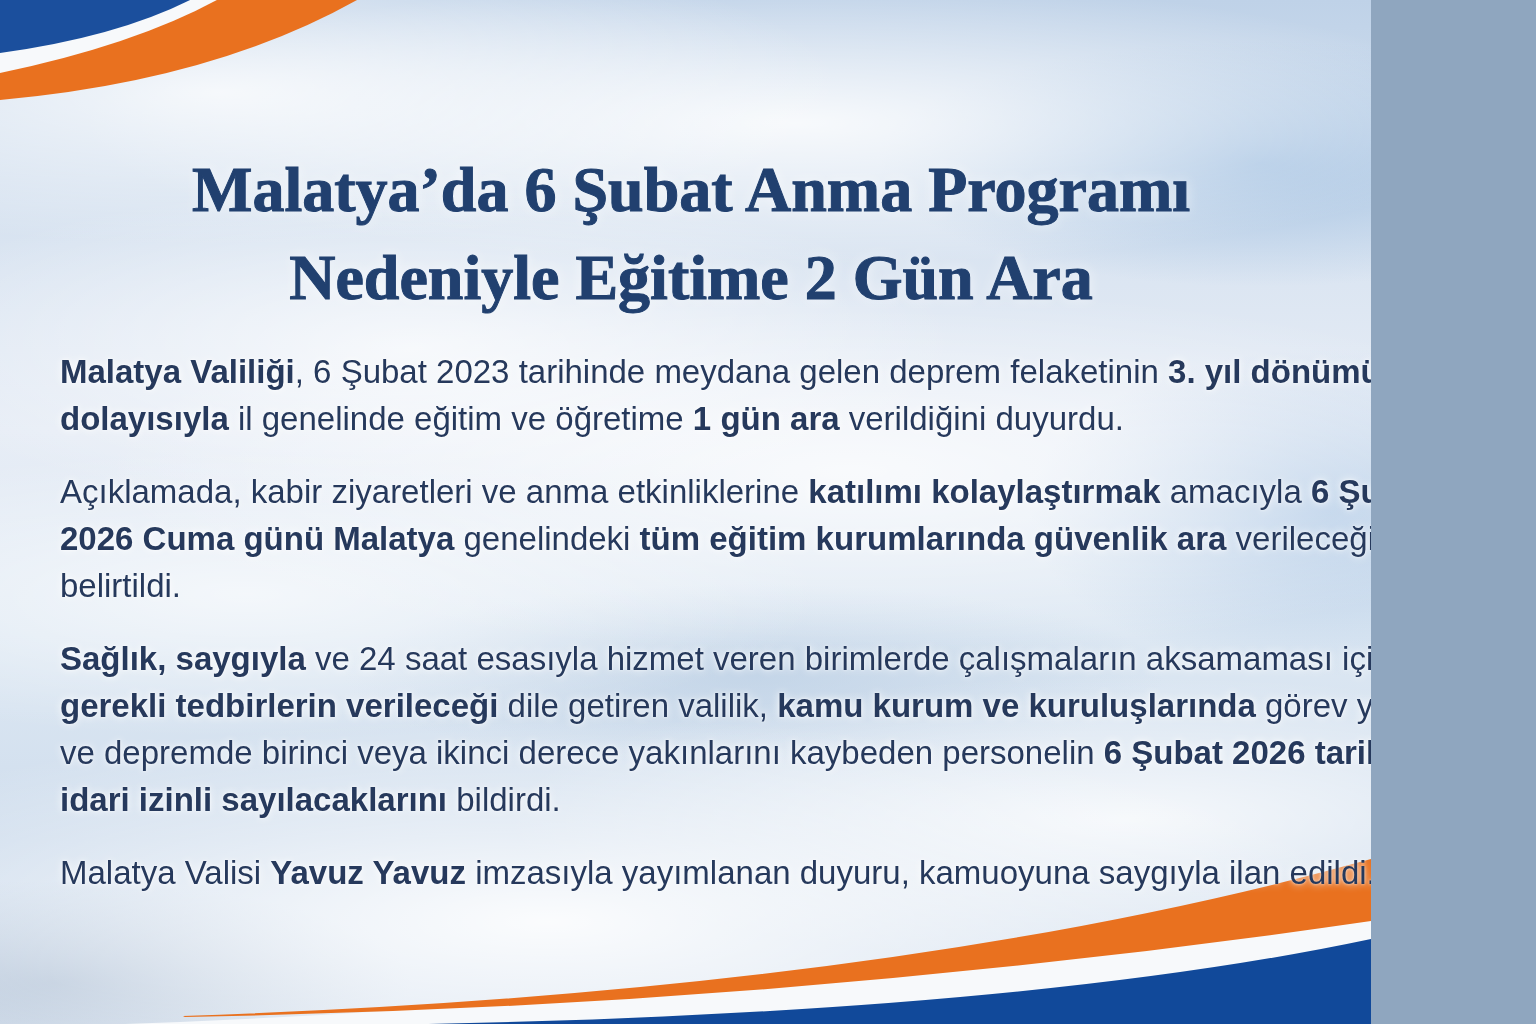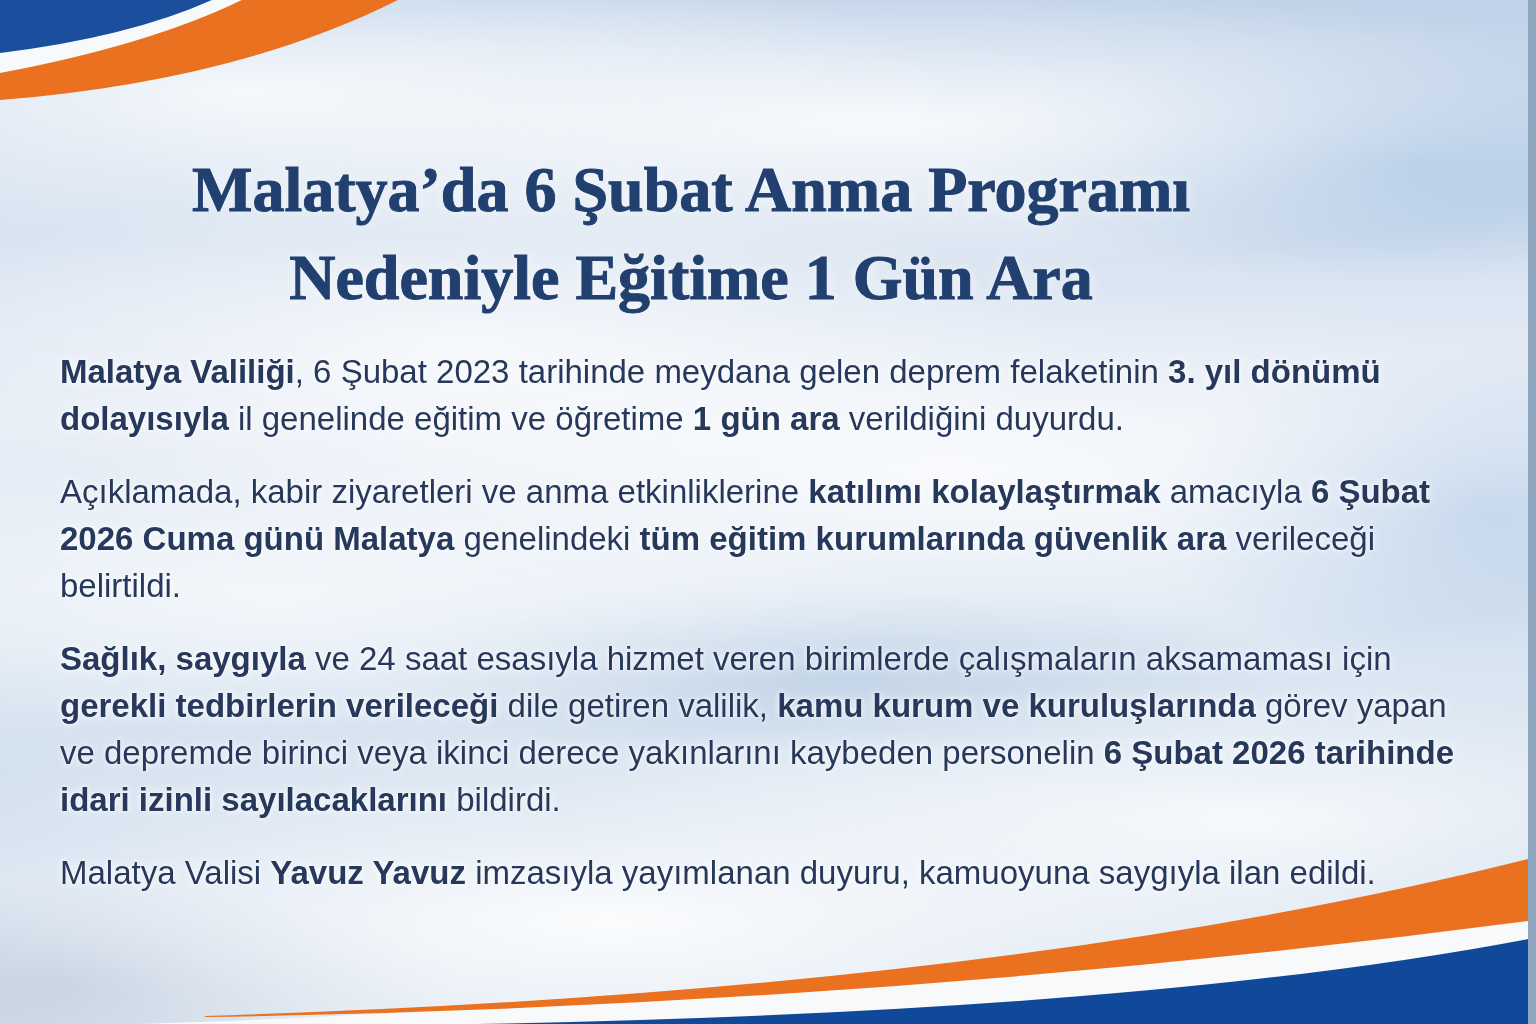--- a/index.html
+++ b/index.html
@@ -1,18 +1,18 @@
 <!DOCTYPE html>
 <html lang="tr" style="--orange-band: #e9711f; --band-white: #f7f9fb; --blue-band-top: #1b4f9d; --blue-band-bottom: #11499a; --title-color: #21406f; --body-color: #26395c;"><head>
 <meta charset="utf-8">
 <style>
   html,body{margin:0;padding:0;background:#8fa6bf;}
   .canvas{
     position:relative;
-    width:1528px;height:1024px;
+    width:1371px;height:1024px;
     overflow:hidden;
     font-family:"Liberation Sans","DejaVu Sans",sans-serif;
   }
   
   .sky{
     position:absolute;inset:0;
     background:
       radial-gradient(46% 15% at 16% 9%,  rgba(255,255,255,.80), transparent 100%),
       radial-gradient(52% 14% at 58% 12%, rgba(255,255,255,.85), transparent 100%),
       radial-gradient(40% 16% at 30% 34%, rgba(255,255,255,.70), transparent 100%),
@@ -72,21 +72,21 @@
     <path class="f-blue-top" d="M0 0 H213 Q130 37 0 53 Z"></path>
 
     <path class="f-white" d="M140 1024 Q900 1000 1536 880 L1536 1024 Z"></path>
     <path class="f-orange" d="M205 1016 Q1004 992 1536 859 L1536 921 Q875 1007 207 1017 Z"></path>
     <path class="f-blue-bottom" d="M480 1024 Q1150 1012 1536 939 L1536 1024 Z"></path>
   </svg>
 
   <main class="content">
     <h1 class="title">
       <span class="title-line">Malatya’da 6 Şubat Anma Programı</span>
-      <span class="title-line">Nedeniyle Eğitime 1 Gün Ara</span>
+      <span class="title-line">Nedeniyle Eğitime 2 Gün Ara</span>
     </h1>
 
     <p class="para"><b>Malatya Valiliği</b>, 6 Şubat 2023 tarihinde meydana gelen deprem felaketinin <b>3. yıl dönümü dolayısıyla</b> il genelinde eğitim ve öğretime <b>1 gün ara</b> verildiğini duyurdu.</p>
 
     <p class="para">Açıklamada, kabir ziyaretleri ve anma etkinliklerine <b>katılımı kolaylaştırmak</b> amacıyla <b>6 Şubat 2026 Cuma günü Malatya</b> genelindeki <b>tüm eğitim kurumlarında güvenlik ara</b> verileceği belirtildi.</p>
 
     <p class="para"><b>Sağlık, saygıyla</b> ve 24 saat esasıyla hizmet veren birimlerde çalışmaların aksamaması için <b>gerekli tedbirlerin verileceği</b> dile getiren valilik, <b>kamu kurum ve kuruluşlarında</b> görev yapan ve depremde birinci veya ikinci derece yakınlarını kaybeden personelin <b>6 Şubat 2026 tarihinde idari izinli sayılacaklarını</b> bildirdi.</p>
 
     <p class="para">Malatya Valisi <b>Yavuz Yavuz</b> imzasıyla yayımlanan duyuru, kamuoyuna saygıyla ilan edildi.</p>
   </main>

